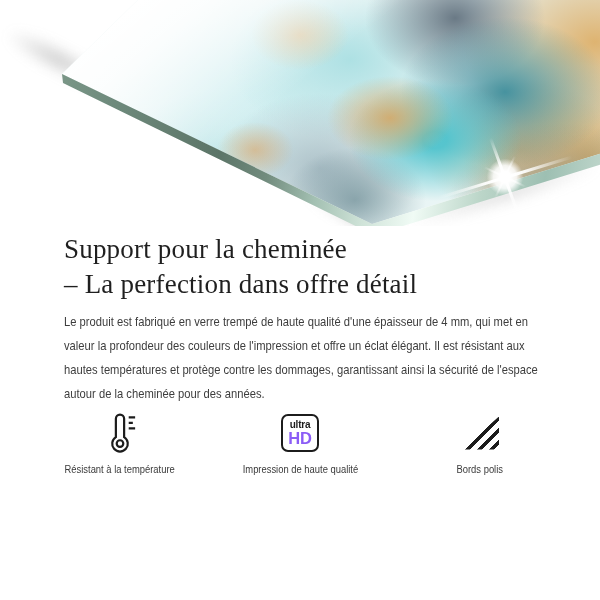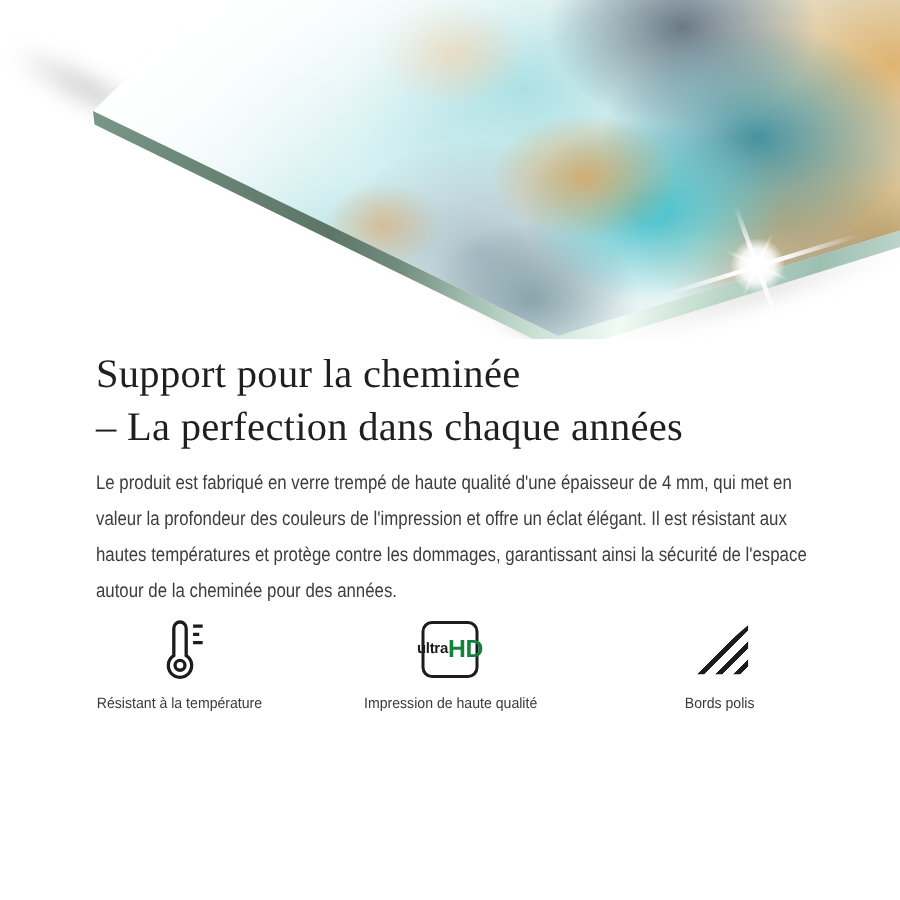--- a/index.html
+++ b/index.html
@@ -78,23 +78,23 @@
   
   .features {
     margin: 4px -34px 0;
     display: grid; grid-template-columns: repeat(3, 1fr); row-gap: 20px;
   }
   .feature { display: flex; flex-direction: column; align-items: center; }
   .ficon { height: 46px; display: flex; align-items: center; justify-content: center; }
   .flabel { margin-top: 8px; font-size: 10px; color: #3a3a3a; transform: scaleX(0.94); white-space: nowrap; }
 
   .uhd { width: 38px; height: 38px; border: 2.5px solid #1c1c1c; border-radius: 7px;
-         display: flex; flex-direction: row; align-items: center; justify-content: center; }
+         display: flex; flex-direction: column; align-items: center; justify-content: center; }
   .uhd-top { font-size: 10px; line-height: 10px; font-weight: 700; color: #1c1c1c; letter-spacing: -0.2px; }
-  .uhd-bot { font-size: 16.5px; line-height: 16px; font-weight: 700; color: #15803d; letter-spacing: -0.2px; }
+  .uhd-bot { font-size: 16.5px; line-height: 16px; font-weight: 700; color: #8b5cf6; letter-spacing: -0.2px; }
 
   .hatch-tri { width: 38px; height: 33px;
     clip-path: polygon(0 100%, 100% 0, 100% 100%);
     background: repeating-linear-gradient(135deg, #1c1c1c 0 3.5px, transparent 3.5px 8.5px); }
 </style>
 </head>
 <body>
 
 <div class="hero">
   <div class="shadow shadow-tip"></div>
@@ -107,21 +107,21 @@
       <span class="ray r2"></span>
     <span class="ray r3"></span>
       <span class="ray r4"></span>
     <span class="core"></span>
   </div>
 </div>
 
 <div class="content">
   <h1 class="title">
     <span>Support pour la cheminée</span><br>
-    <span>– La perfection dans chaque années</span>
+    <span>– La perfection dans offre détail</span>
   </h1>
 
   <div class="desc" id="desc">
       <div>Le produit est fabriqué en verre trempé de haute qualité d'une épaisseur de 4 mm, qui met en</div>
       <div>valeur la profondeur des couleurs de l'impression et offre un éclat élégant. Il est résistant aux</div>
       <div>hautes températures et protège contre les dommages, garantissant ainsi la sécurité de l'espace</div>
       <div>autour de la cheminée pour des années.</div>
     </div>
 
   <div class="features" id="features">

